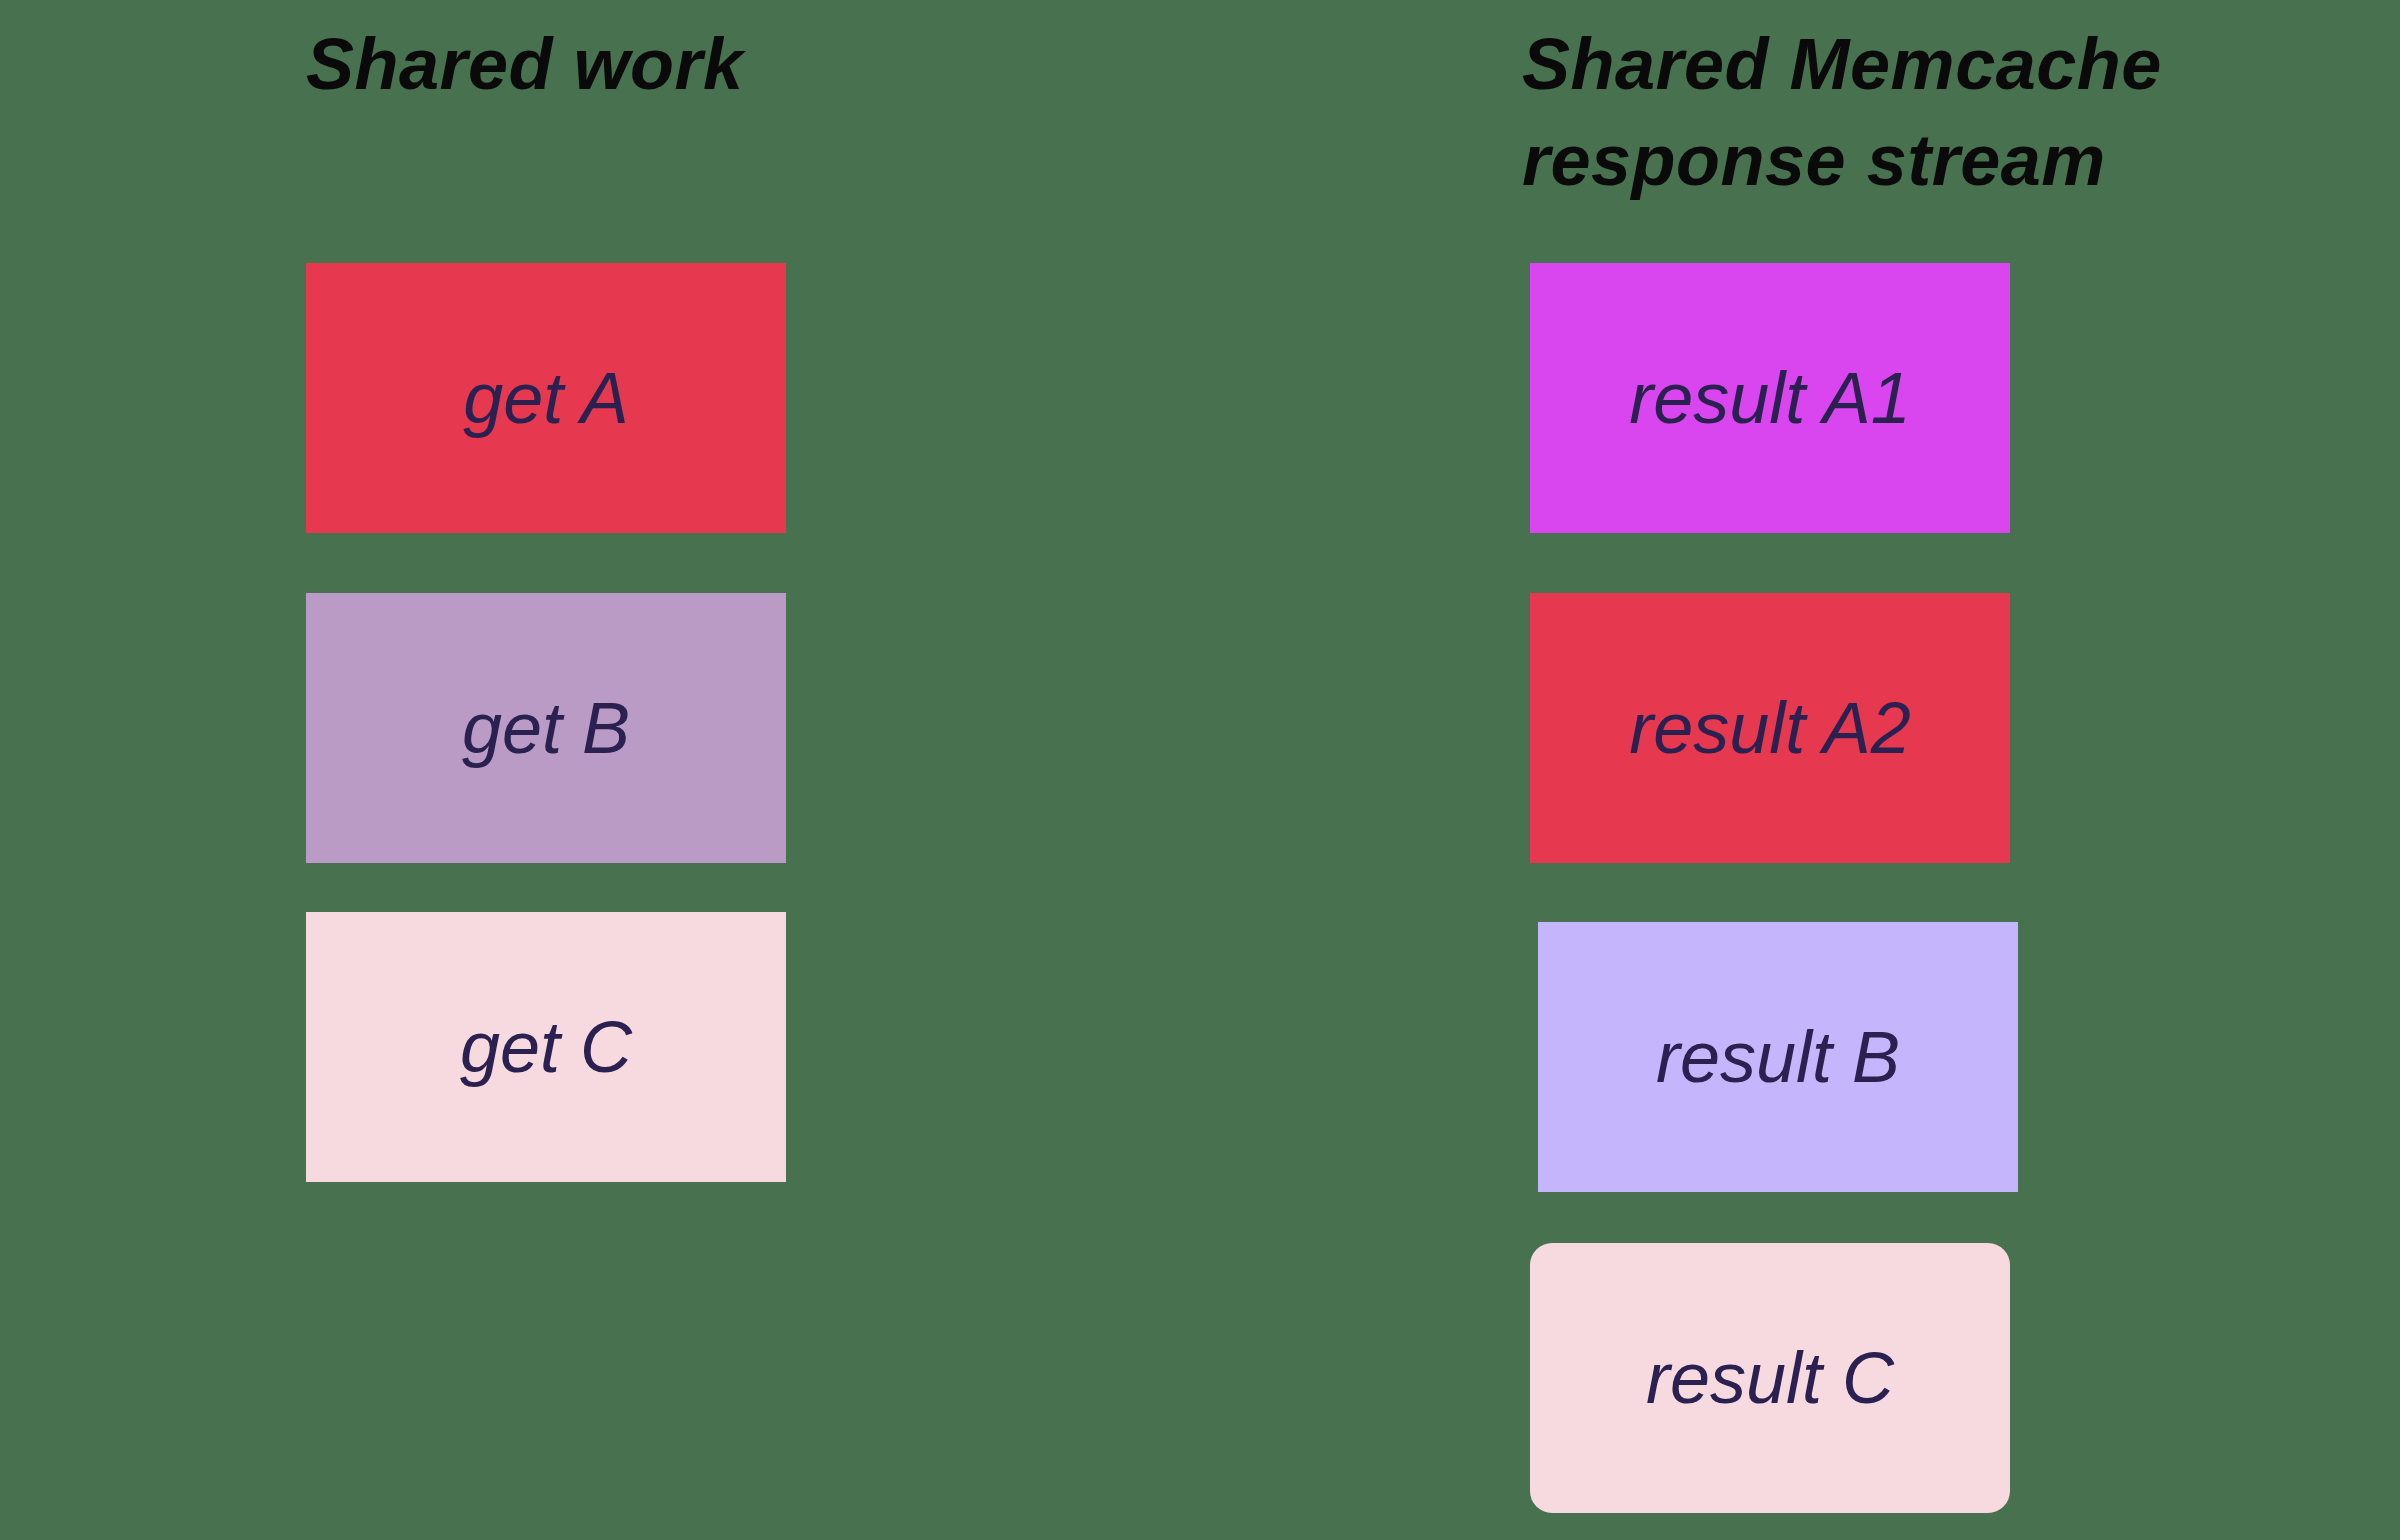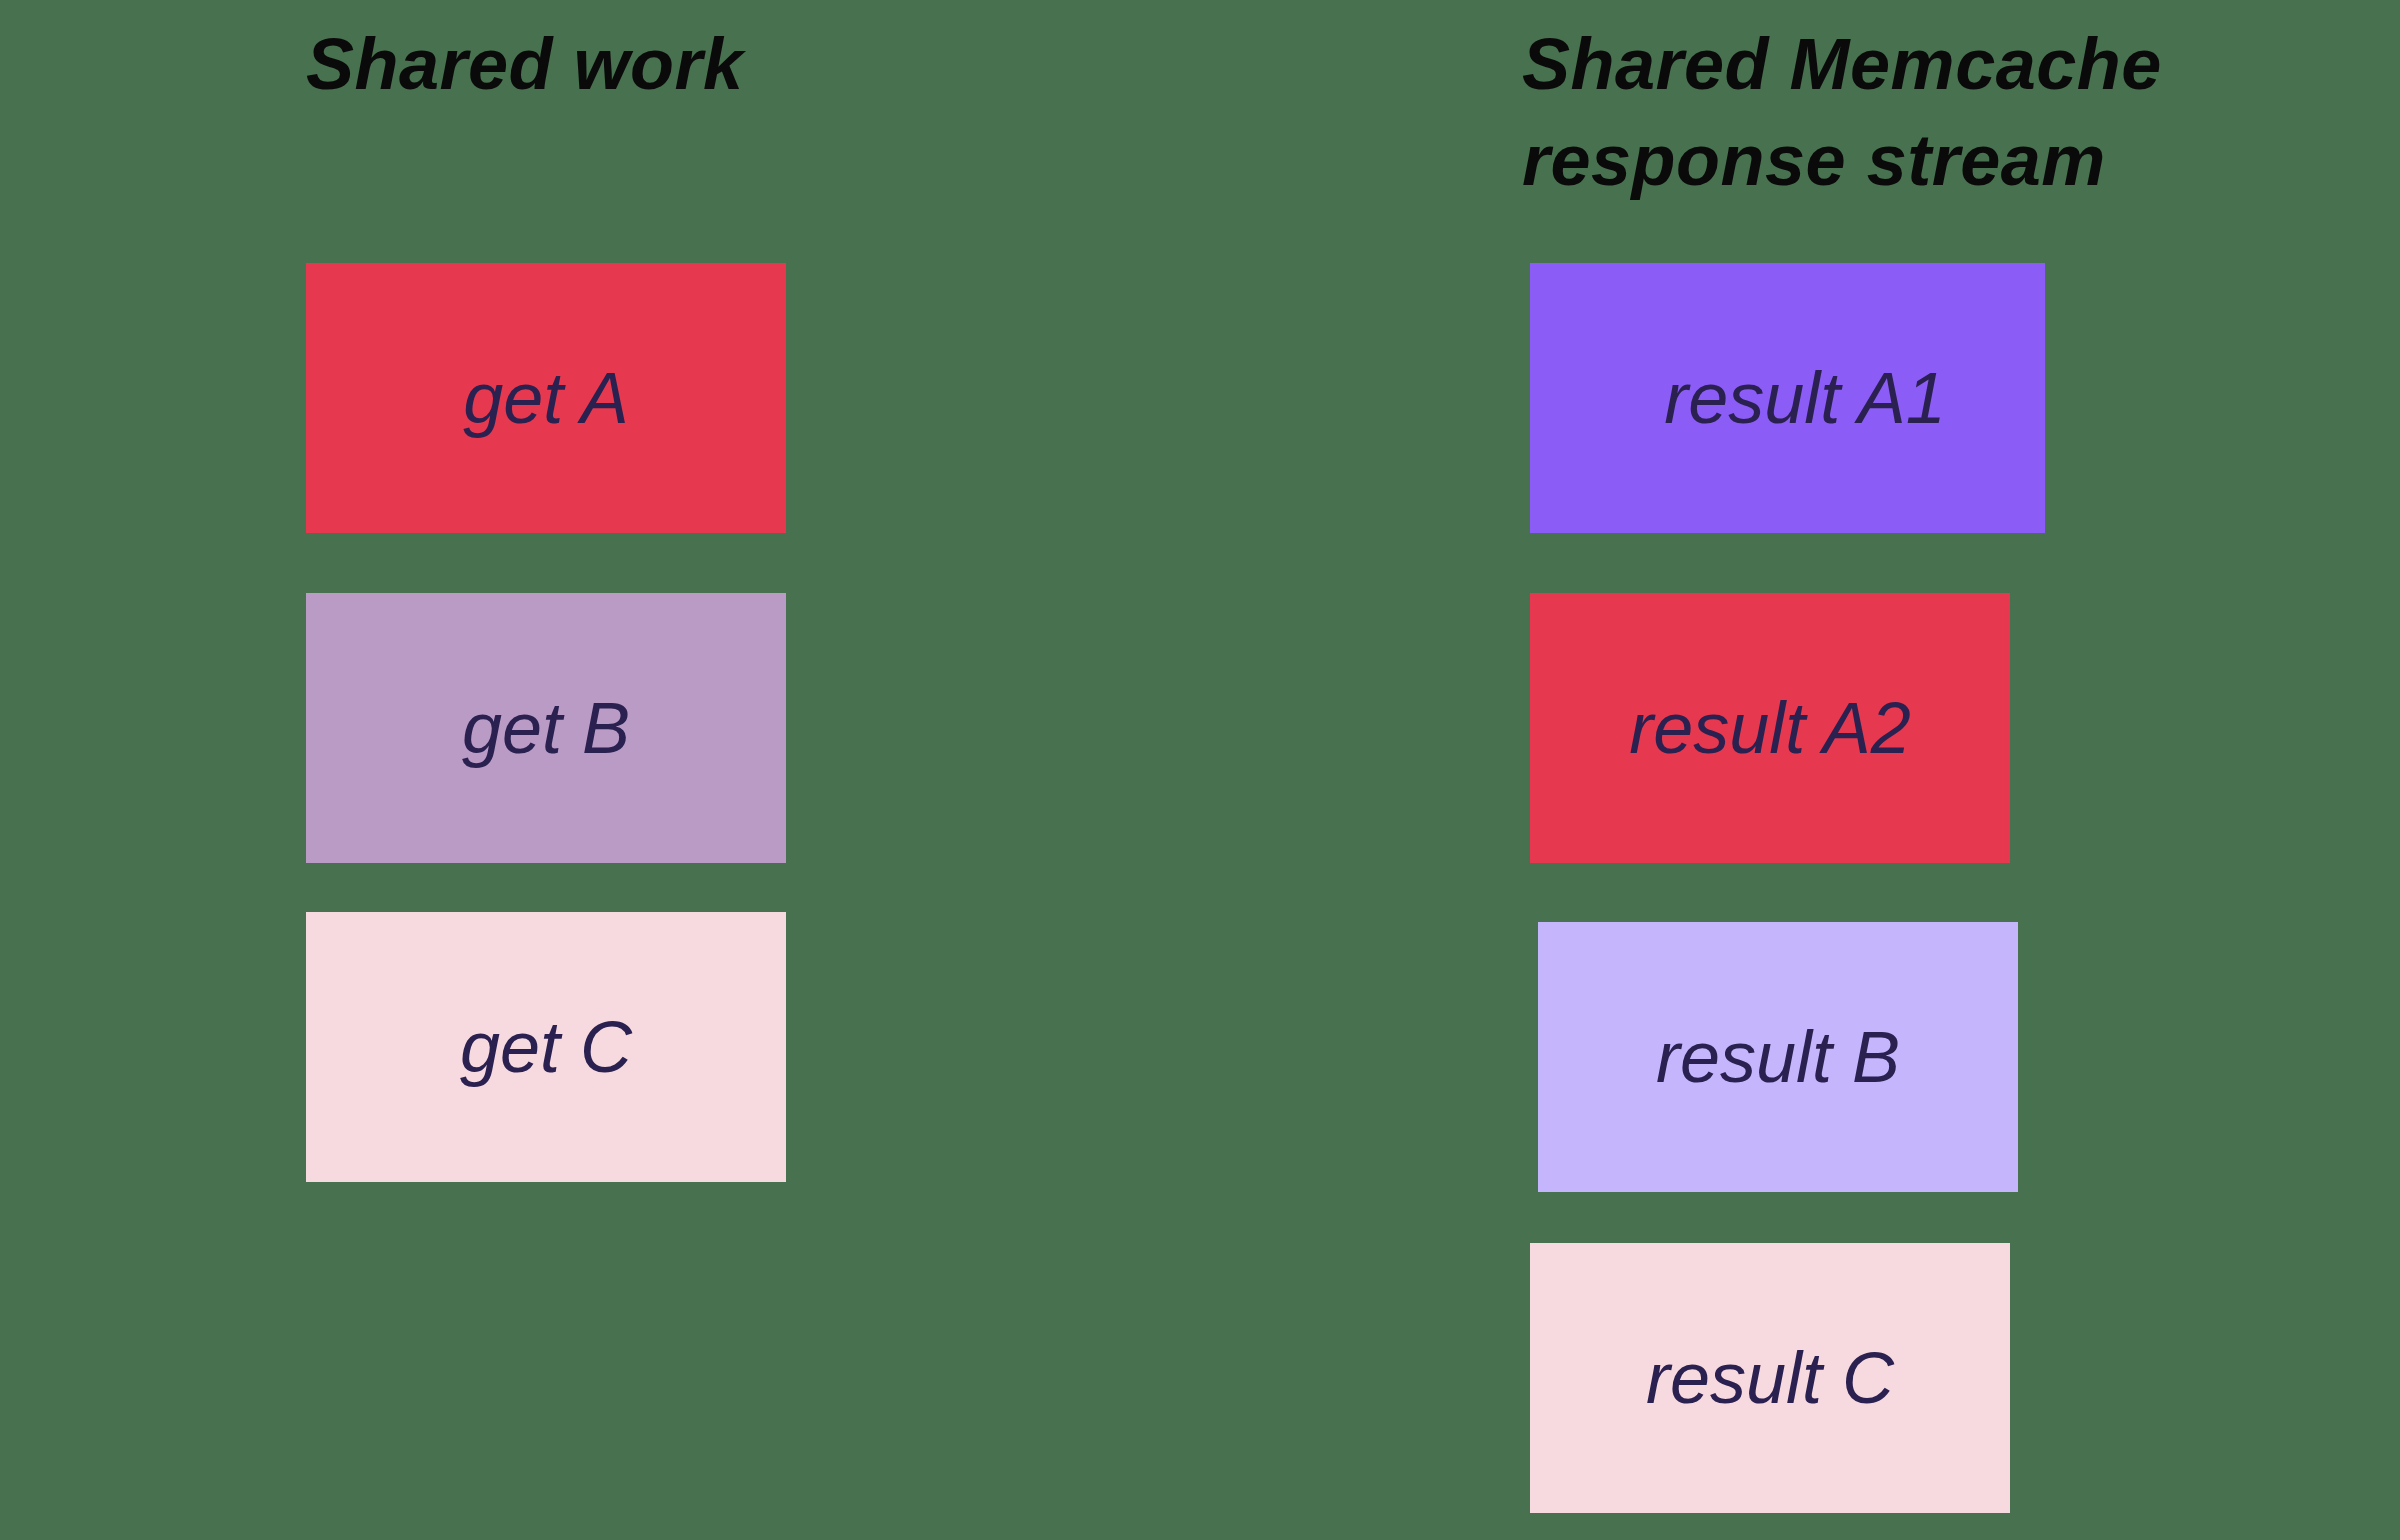--- a/index.html
+++ b/index.html
@@ -52,29 +52,29 @@
 
   <div class="box" style="left: 306px; top: 912px; background: rgb(247, 217, 224);">
     <span class="label">get C</span>
   </div>
 
   <div class="col-title" style="left:1522px; top:16px;">
     <span class="line">Shared Memcache</span>
     <span class="line">response stream</span>
   </div>
 
-  <div class="box" style="left: 1530px; top: 263px; background: #8b5cf6; padding-left: 35px;">
+  <div class="box" style="left: 1530px; top: 263px; background: #d946ef;">
     <span class="label">result A1</span>
   </div>
 
   <div class="box" style="left: 1530px; top: 593px; background: rgb(230, 57, 80);">
     <span class="label">result A2</span>
   </div>
 
   <div class="box" style="left: 1530px; top: 922px; background: #c4b5fd; margin-left: 8px;">
     <span class="label">result B</span>
   </div>
 
-  <div class="box" style="left: 1530px; top: 1243px; background: rgb(247, 217, 224);">
+  <div class="box" style="left: 1530px; top: 1243px; background: rgb(247, 217, 224); border-radius: 22px;">
     <span class="label">result C</span>
   </div>
 
 </div>
 
 </body></html>

